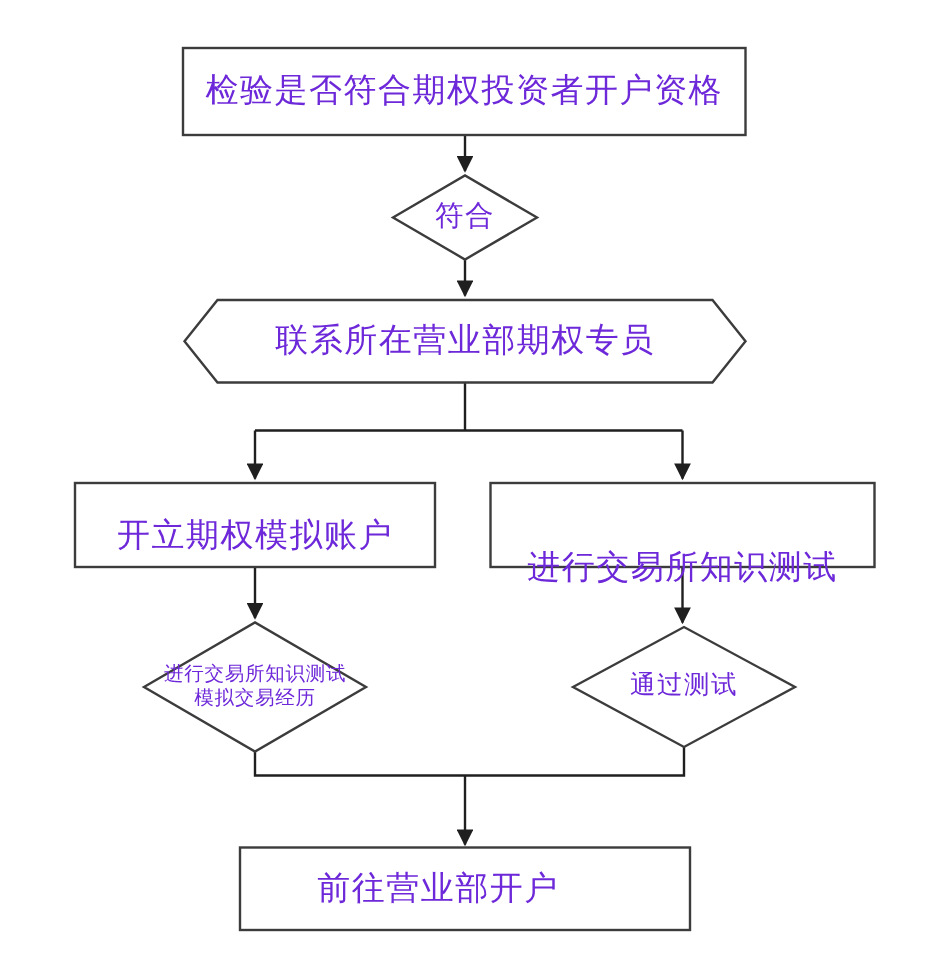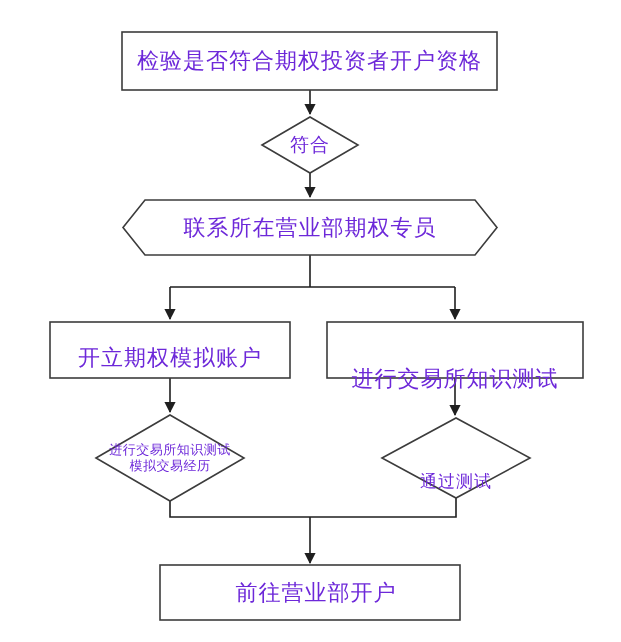--- a/index.html
+++ b/index.html
@@ -79,17 +79,17 @@
 
   <div class="node-label lbl-lg" style="left:50px; top:322px; width:240px; height:72px;">开立期权模拟账户</div>
 
   <div class="node-label lbl-lg" style="left:327px; top:322px; width:256px; height:56px;margin-top:29px;">进行交易所知识测试</div>
 
   <div class="node-label lbl-xs" style="left:96px; top:415px; width:148px; height:86px;">
     <span>进行交易所知识测试</span>
     <span>模拟交易经历</span>
   </div>
 
-  <div class="node-label lbl-sm" style="left:382px; top:442px; width:148px; height:80px;">通过测试</div>
+  <div class="node-label lbl-sm" style="left:382px; top:418px; width:148px; height:80px;">通过测试</div>
 
-  <div class="node-label lbl-lg" style="left:168px; top:565px; width:296px; height:55px;">前往营业部开户</div>
+  <div class="node-label lbl-lg" style="left:144px; top:565px; width:296px; height:55px;">前往营业部开户</div>
 
 </div>
 
 </body></html>

